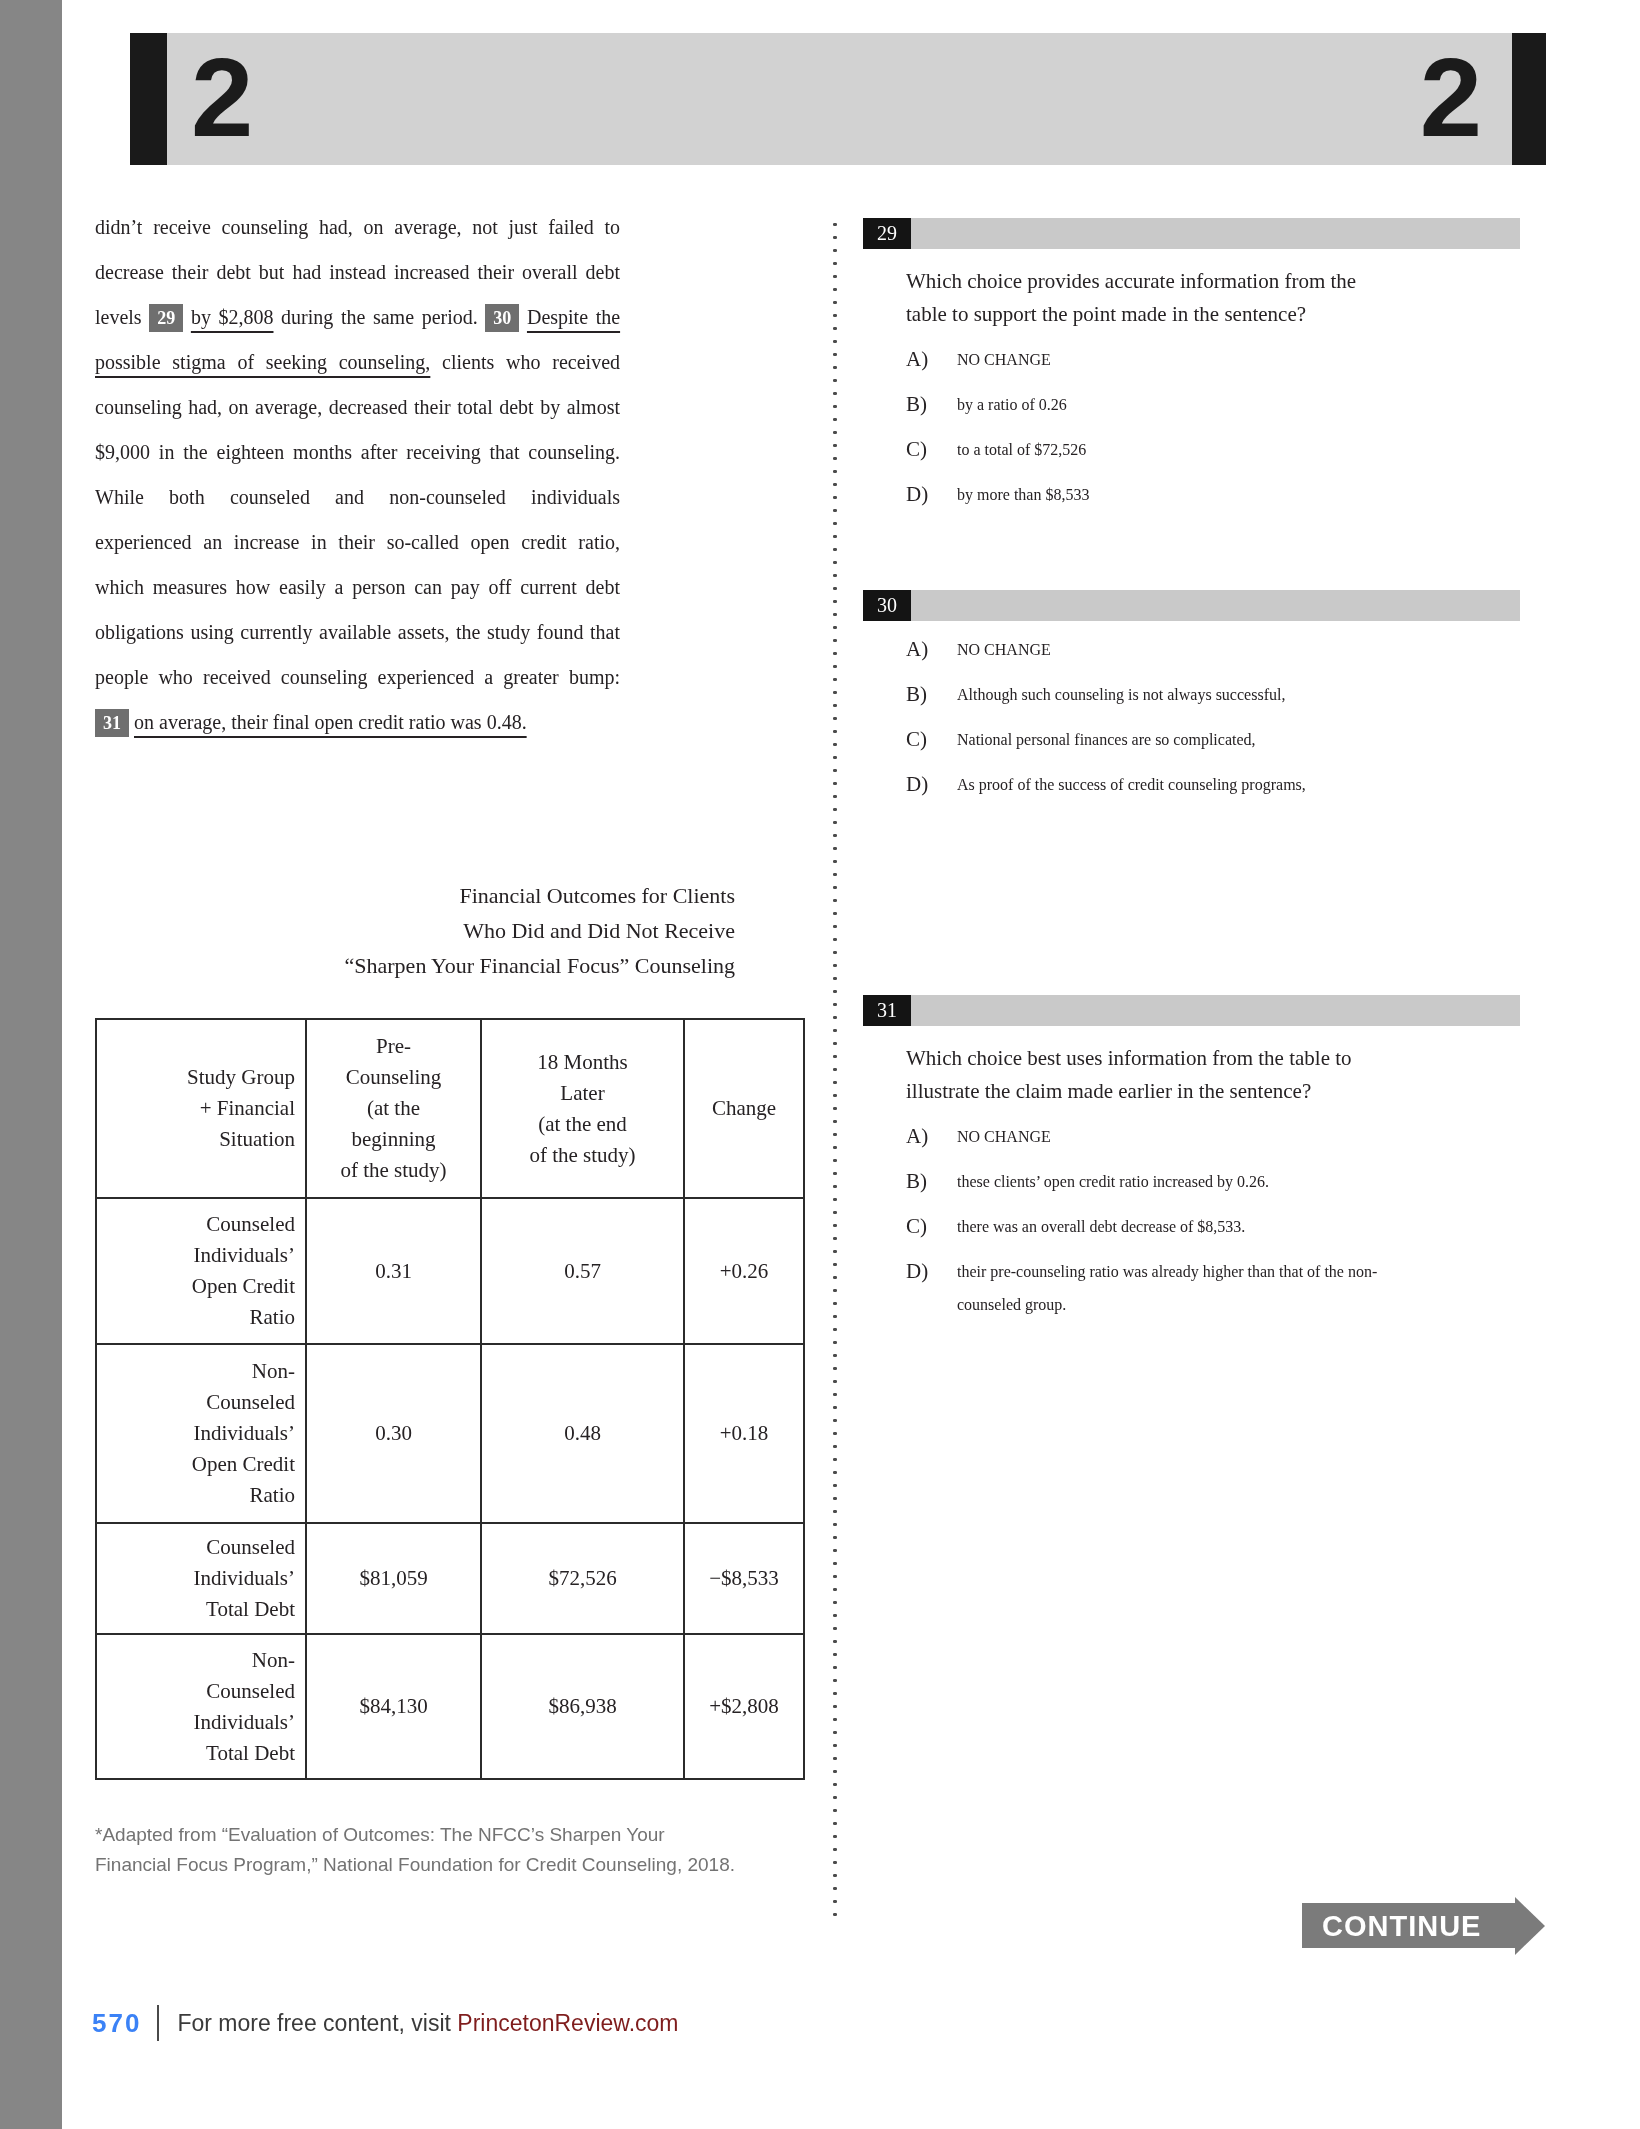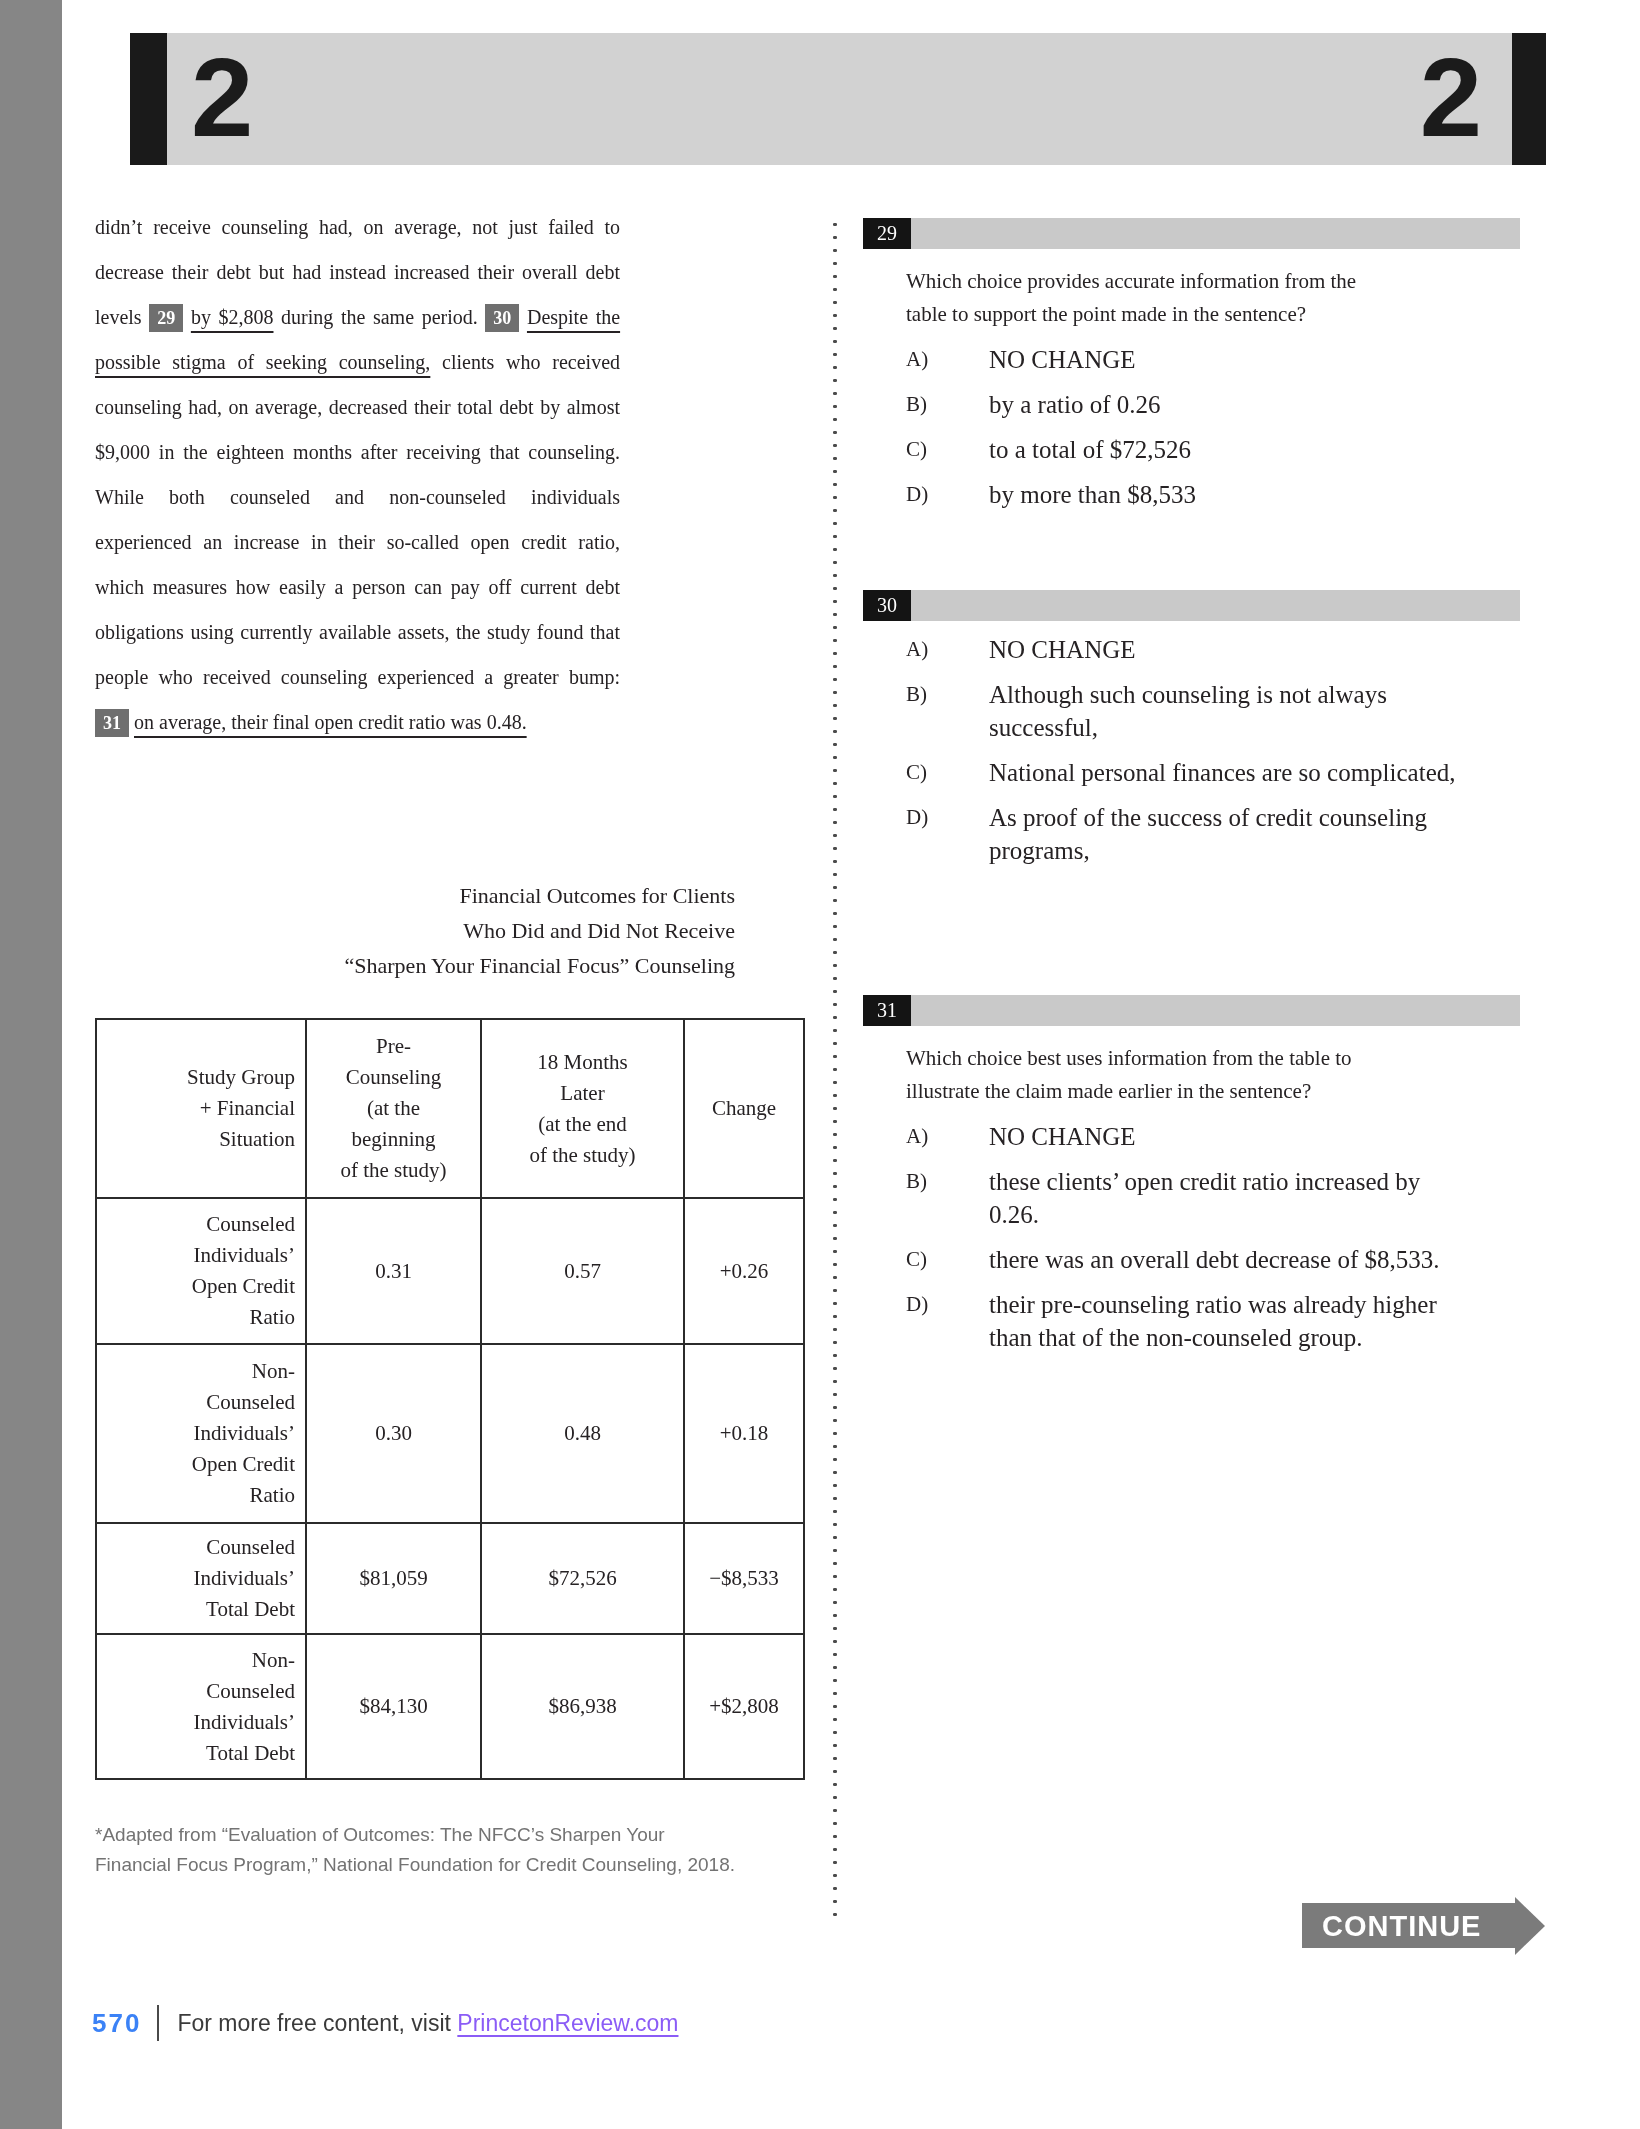--- a/index.html
+++ b/index.html
@@ -50,37 +50,37 @@
 
   
   .question{position:absolute;left:863px;width:657px;}
   .q29{top:218px;} .q30{top:590px;} .q31{top:995px;}
   .q-header{display:flex;height:31px;}
   .q-num{width:48px;background:#141414;color:#ffffff;font-size:20px;line-height:31px;text-align:center;flex:none;}
   .q-bar{flex:1;background:#c9c9c9;}
   .q-prompt{margin:16px 0 0 43px;width:495px;font-size:21px;line-height:33px;}
   .choice{display:flex;margin:12px 0 0 43px;}
   .c-letter{width:51px;flex:none;font-size:21px;line-height:33px;}
-  .c-text{width:480px;font-size:25px;line-height:33px;margin-left:32px;}
+  .c-text{width:480px;font-size:16px;line-height:33px;}
 
   
   .cont-body{position:absolute;left:1302px;top:1903px;width:213px;height:45px;background:#7b7b7b;
              color:#ffffff;font-family:"Liberation Sans",sans-serif;font-weight:bold;
              font-size:29px;line-height:46px;padding-left:20px;letter-spacing:1px;box-sizing:border-box;}
   .cont-arrow{position:absolute;left:1515px;top:1897px;width:0;height:0;
               border-top:29px solid transparent;border-bottom:29px solid transparent;
               border-left:30px solid #7b7b7b;}
 
   
   .footer{position:absolute;left:92px;top:2005px;display:flex;align-items:center;
           font-family:"Liberation Sans",sans-serif;}
   .pg-num{font-weight:bold;font-size:26px;letter-spacing:2px;color:#3b82f6;}
   .f-div{width:2px;height:36px;background:#4a4a4a;margin:0 18px 0 16px;}
   .f-text{font-size:23px;color:#3a3a3a;}
-  .f-link{text-decoration:underline;text-underline-offset:4px;color:#8b5cf6;}
+  .f-link{text-underline-offset:4px;color:#7f1d1d;}
 </style>
 </head>
 <body>
 
 <div class="page">
   <div class="left-strip"></div>
 
   <div class="hbar hbar-left"></div>
   <div class="hband">
     <span class="hnum left">2</span>

